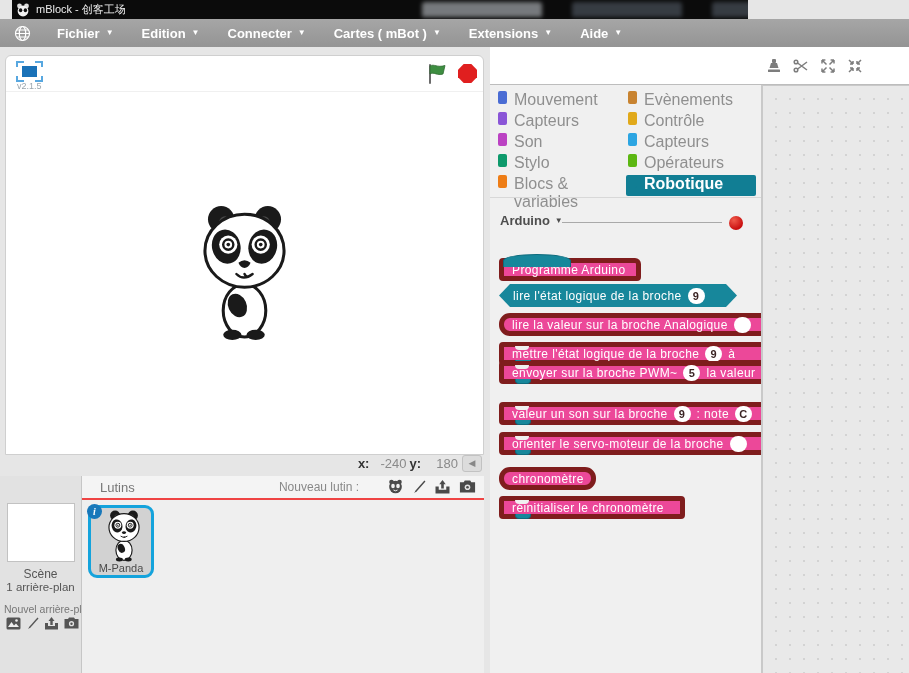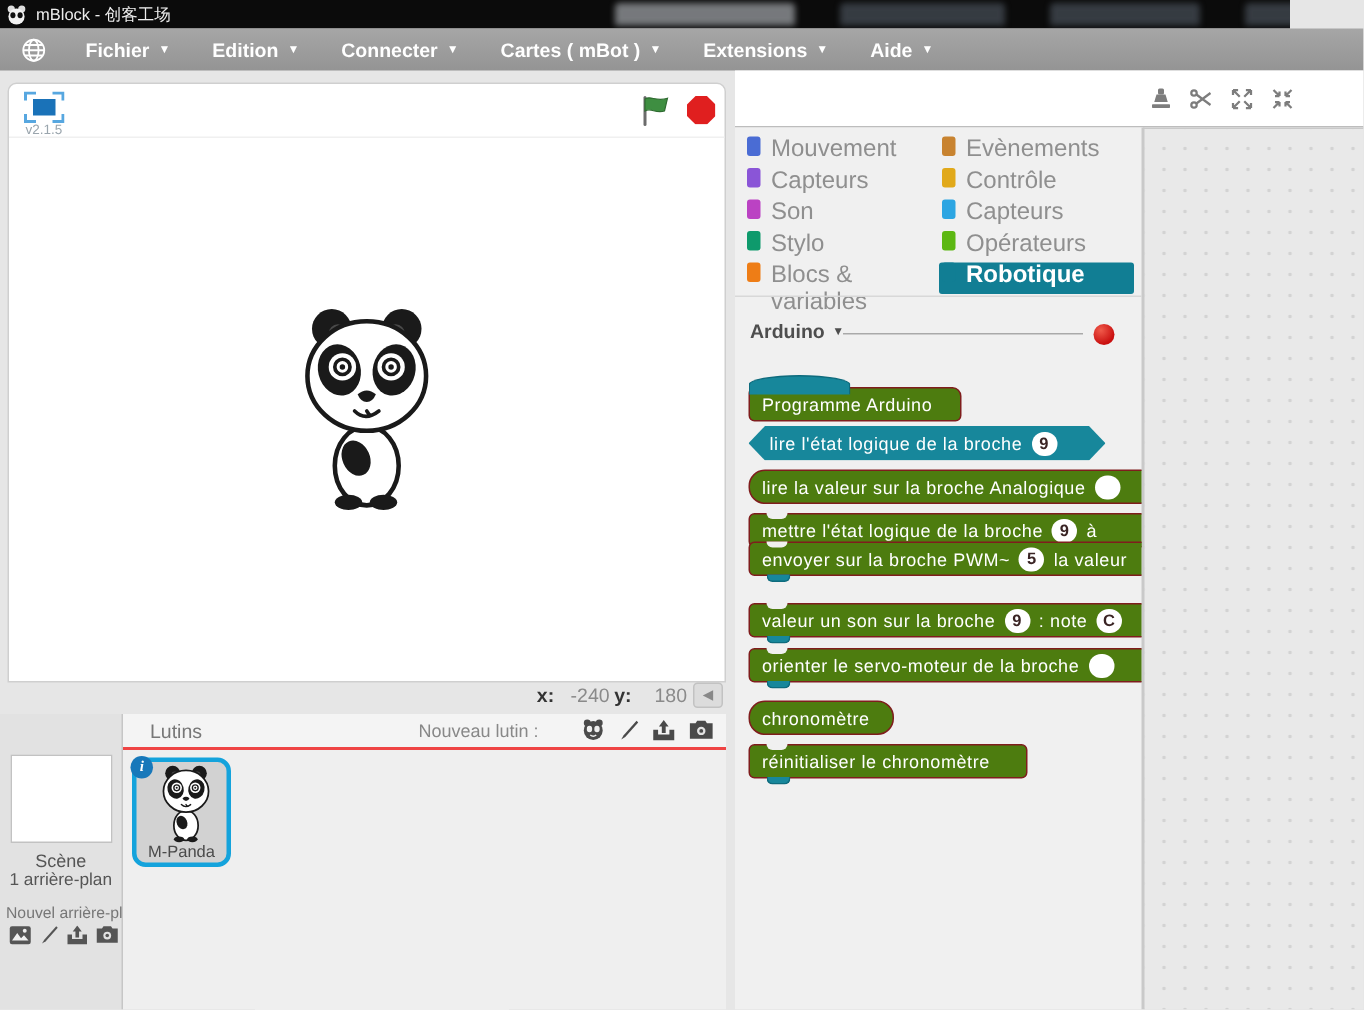--- a/index.html
+++ b/index.html
@@ -1,21 +1,21 @@
 <!DOCTYPE html>
 <html><head>
 <meta charset="utf-8">
 <style>
   * { margin:0; padding:0; box-sizing:border-box; }
   html,body { width:909px; height:673px; }
   body { font-family:"Liberation Sans", sans-serif; background:#e6e6e6; position:relative; overflow:hidden; }
   #app { position:absolute; inset:0; width:909px; height:673px; background:#e6e6e6; }
 
   
-  #titlebar { position:absolute; left:0; top:0; width:860px; height:19px; background:#0b0b0b; color:#ededed; display:flex; align-items:center; overflow:hidden; }
+  #titlebar { position:absolute; left:12px; top:0; width:736px; height:19px; background:#0b0b0b; color:#ededed; display:flex; align-items:center; overflow:hidden; }
   #titlebar .title { font-size:11px; margin-left:6px; white-space:nowrap; z-index:2; }
   .win-frag { position:absolute; top:2px; height:15px; background:#5a6470; opacity:.55; filter:blur(2px); border-radius:3px 3px 0 0; }
 
   
   #menubar { position:absolute; left:0; top:19px; width:909px; height:28px; background:linear-gradient(#a6a6a6,#949494); display:flex; align-items:center; color:#fff; }
   #menubar .globe { margin:0 12px 0 14px; display:flex; }
   .menu-item { padding:0 14px; font-size:13px; font-weight:bold; display:flex; align-items:center; gap:6px; cursor:default; }
   .caret { font-size:8px; line-height:1; }
 
   
@@ -66,21 +66,21 @@
   #cat-grid { position:absolute; left:6px; top:6px; display:grid; grid-template-rows:repeat(5,21px); grid-auto-flow:column; grid-auto-columns:130px; }
   .cat { display:flex; align-items:flex-start; gap:7px; font-size:16px; color:#8f8f8f; padding-left:2px; cursor:pointer; }
   .cat .swatch { width:9px; height:13px; border-radius:2px; flex:none; }
   .cat.selected { background:#117e94; color:#fff; font-weight:bold; border-radius:2px; }
   #cat-divider { position:absolute; left:0; top:112px; width:272px; border-top:1px solid #d8d8d8; }
   #arduino-row { position:absolute; left:10px; top:128px; font-size:13px; font-weight:bold; color:#4e4e4e; display:flex; align-items:center; gap:5px; }
   #arduino-line { position:absolute; left:72px; top:137px; width:160px; border-top:1px solid #a9a9a9; }
   #arduino-led { position:absolute; left:239px; top:131px; width:14px; height:14px; border-radius:50%; background:radial-gradient(circle at 35% 30%, #f05a4a, #c90f0f 70%); }
 
   
-  .block { position:absolute; left:9px; height:23px; background:#4d7c0f; border:1px solid #7f1d1d; color:#fff; font-size:12px; letter-spacing:.4px; display:flex; align-items:center; gap:6px; padding:0 8px; border-radius:4px; white-space:nowrap; cursor:grab; }
+  .block { position:absolute; left:9px; height:23px; background:#ec4899; border:5px solid #7f1d1d; color:#fff; font-size:12px; letter-spacing:.4px; display:flex; align-items:center; gap:6px; padding:0 8px; border-radius:4px; white-space:nowrap; cursor:grab; }
   .block .oval { background:#fff; color:#3a2424; border-radius:9px; min-width:17px; height:16px; padding:0 4px; font-size:11px; font-weight:bold; display:flex; align-items:center; justify-content:center; flex:none; }
   .block.stack::before { content:""; position:absolute; left:11px; top:-1px; width:14px; height:4px; background:#f0f0f0; border-radius:0 0 4px 4px; }
   .block.stack::after { content:""; position:absolute; left:11px; bottom:-5px; width:14px; height:4px; background:#17879b; border:1px solid #0e6b7d; border-top:none; border-radius:0 0 4px 4px; }
   .block.hat { border-radius:4px 6px 4px 4px; }
   .block.hat::before { content:""; position:absolute; left:-1px; top:-9px; width:66px; height:12px; background:#17879b; border:1px solid #0e6b7d; border-bottom:none; border-radius:100% 100% 0 0; }
   .block.reporter { border-radius:11px; }
   .block.boolean { border:none; clip-path:polygon(0 50%,11px 0,calc(100% - 11px) 0,100% 50%,calc(100% - 11px) 100%,11px 100%); padding:0 16px 0 14px; background:#17879b; }
 
   
   #scripts-area { position:absolute; left:762px; top:85px; width:147px; height:588px; background:#e9e9e9; background-image:radial-gradient(circle,#d3d3d3 1px,transparent 1.4px); background-size:14px 14px; background-position:6px 6px; border-top:1px solid #c9c9c9; border-left:1px solid #c9c9c9; }

